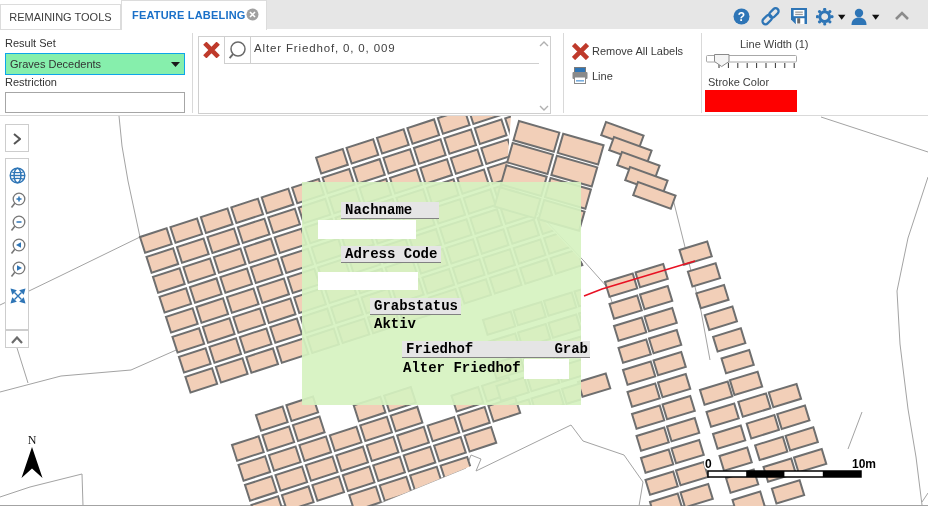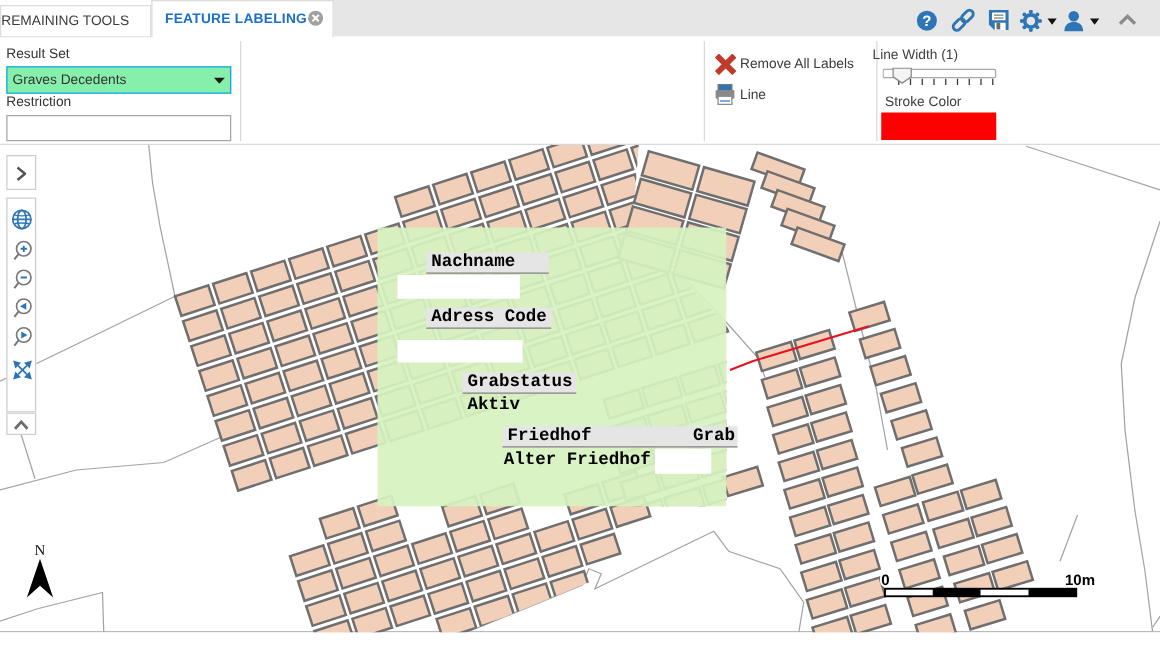--- a/index.html
+++ b/index.html
@@ -7,21 +7,21 @@
 .abs { position:absolute; }
 .mono { font-family:"Liberation Mono",monospace; font-weight:bold; font-size:14px; color:#000;margin-left:23px; }
 </style>
 </head>
 <body>
 
 <div class="abs" style="left:0;top:0;width:928px;height:30px;background:#fff;">
 
   <div class="abs" style="left:267px;top:0;width:661px;height:29px;background:#e6e6e6;"></div>
 
-  <div class="abs" style="left:0;top:4px;width:121px;height:26px;background:#fff;border:1px solid #dcdcdc;font-size:11px;color:#3c3c3c;line-height:24px;">REMAINING TOOLS</div>
+  <div class="abs" style="left:0;top:4px;width:121px;height:26px;background:#fff;border:1px solid #dcdcdc;font-size:11px;color:#3c3c3c;line-height:24px;text-align:center;">REMAINING TOOLS</div>
 
   <div class="abs" style="left:121px;top:0;width:146px;height:30px;background:#fff;border:1px solid #dcdcdc;border-bottom:none;font-size:11px;color:#1a70c8;line-height:29px;padding-left:10px;letter-spacing:0.2px;font-weight:bold;">FEATURE LABELING</div>
 
   <svg class="abs" style="left:246px;top:8px;" width="13" height="13" viewBox="0 0 13 13">
     <circle cx="6.5" cy="6.5" r="6" fill="#a0a0a0"></circle>
     <path d="M4,4 L9,9 M9,4 L4,9" stroke="#fff" stroke-width="1.6"></path>
   </svg>
 
   <svg class="abs" style="left:733px;top:8px;" width="17" height="17" viewBox="0 0 17 17">
     <circle cx="8.5" cy="8.5" r="8" fill="#2e75b6"></circle>
@@ -85,39 +85,63 @@
   <svg class="abs" style="left:171px;top:32px;" width="9" height="5" viewBox="0 0 9 5">
       <path d="M0,0 h9 l-4.5,5 Z" fill="#1a1a1a"></path>
     </svg>
 
   <div class="abs" style="left:5px;top:46px;font-size:11px;color:#333;">Restriction</div>
 
   <div class="abs" style="left:5px;top:62px;width:180px;height:21px;background:#fff;border:1px solid #a6a6a6;"></div>
 
   <div class="abs" style="left:192px;top:3px;width:1px;height:80px;background:#d9d9d9;"></div>
 
+  <div class="abs" style="left:198px;top:6px;width:353px;height:78px;border:1px solid #cfcfcf;background:#fff;">
+    <div class="abs" style="left:25px;top:0;width:1px;height:26px;background:#cfcfcf;"></div>
+    <div class="abs" style="left:51px;top:0;width:1px;height:26px;background:#cfcfcf;"></div>
+    <div class="abs" style="left:25px;top:26px;width:315px;height:1px;background:#cfcfcf;"></div>
+
+    <svg class="abs" style="left:4px;top:5px;" width="17" height="16" viewBox="0 0 17 16">
+      <path d="M1.8,1.2 L15.2,14.8 M15.2,1.2 L1.8,14.8" stroke="#bf3a2b" stroke-width="4.6"></path>
+    </svg>
+
+    <svg class="abs" style="left:29px;top:4px;" width="19" height="19" viewBox="0 0 19 19">
+      <circle cx="10" cy="8" r="7" fill="none" stroke="#6a6a6a" stroke-width="1.5"></circle>
+      <path d="M5,13.2 L1.6,17.2" stroke="#6a6a6a" stroke-width="1.9"></path>
+    </svg>
+
+    <div class="abs" style="left:55px;top:5px;font-size:11.5px;color:#404040;letter-spacing:0.85px;">Alter Friedhof, 0, 0, 009</div>
+
+    <svg class="abs" style="left:340px;top:4px;" width="10" height="6" viewBox="0 0 10 6">
+        <path d="M1,5 L5,1 L9,5" fill="none" stroke="#b0b0b0" stroke-width="1.4"></path>
+      </svg>
+
+    <svg class="abs" style="left:340px;top:68px;" width="10" height="6" viewBox="0 0 10 6">
+        <path d="M1,1 L5,5 L9,1" fill="none" stroke="#b0b0b0" stroke-width="1.4"></path>
+      </svg>
+  </div>
 
   <div class="abs" style="left:563px;top:3px;width:1px;height:80px;background:#d9d9d9;"></div>
 
   <svg class="abs" style="left:572px;top:13px;" width="17" height="17" viewBox="0 0 17 17">
     <path d="M1.5,1.5 L15.5,15.5 M15.5,1.5 L1.5,15.5" stroke="#bf3a2b" stroke-width="4.6"></path>
   </svg>
   <div class="abs" style="left:592px;top:15px;font-size:11px;color:#3a3a3a;text-align:right;">Remove All Labels</div>
 
   <svg class="abs" style="left:572px;top:37px;" width="16" height="17" viewBox="0 0 16 17">
     <rect x="2.5" y="0.5" width="11" height="5" fill="#2e75b6" stroke="#7a7a7a" stroke-width="1"></rect>
     <rect x="0.5" y="5" width="15" height="7" rx="1" fill="#8a8a8a"></rect>
     <rect x="2.5" y="10" width="11" height="6.5" fill="#fff" stroke="#8a8a8a" stroke-width="1"></rect>
     <rect x="4" y="13" width="8" height="1.6" fill="#7aaede"></rect>
   </svg>
   <div class="abs" style="left:592px;top:40px;font-size:11px;color:#3a3a3a;">Line</div>
 
   <div class="abs" style="left:701px;top:3px;width:1px;height:80px;background:#d9d9d9;"></div>
 
-  <div class="abs" style="left:698px;top:8px;font-size:11px;color:#404040;">Line Width (1)</div>
+  <div class="abs" style="left:740px;top:8px;font-size:11px;color:#404040;">Line Width (1)</div>
 
   <svg class="abs" style="left:706px;top:24px;" width="92" height="16" viewBox="0 0 92 16">
     <rect x="0.5" y="1.5" width="90" height="6.5" rx="1" fill="#fff" stroke="#a8a8a8"></rect>
     <g stroke="#333" stroke-width="1">
       <line x1="13" y1="9" x2="13" y2="14"></line>
         <line x1="22.4" y1="9" x2="22.4" y2="14"></line>
       <line x1="31.8" y1="9" x2="31.8" y2="14"></line>
         <line x1="41.2" y1="9" x2="41.2" y2="14"></line>
       <line x1="50.6" y1="9" x2="50.6" y2="14"></line>
         <line x1="60" y1="9" x2="60" y2="14"></line>

